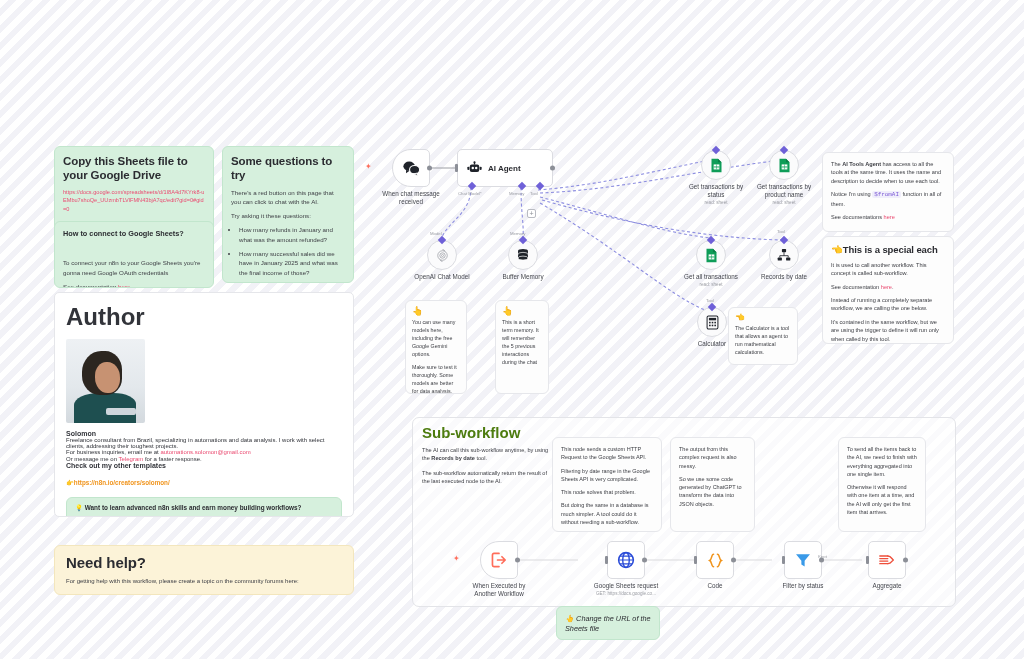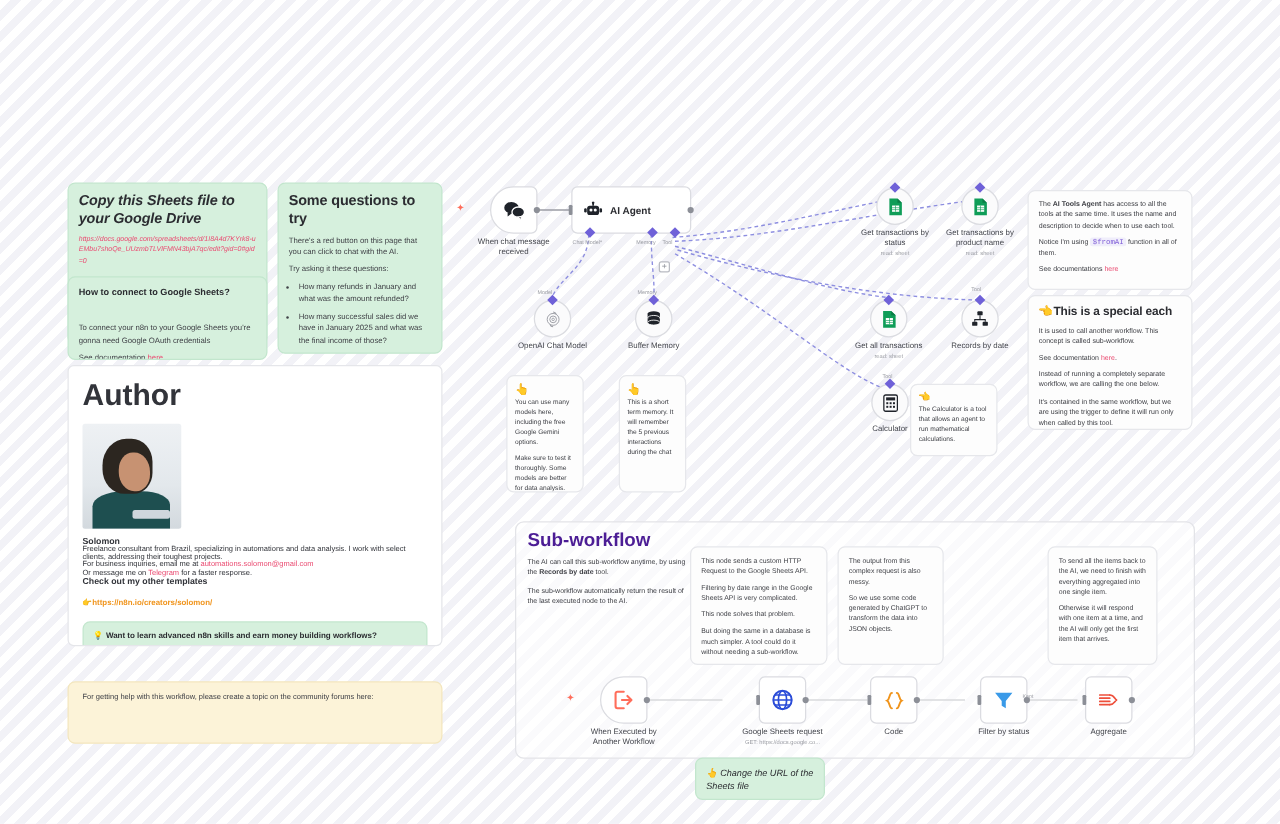--- a/index.html
+++ b/index.html
@@ -124,21 +124,21 @@
   .ph-body { position: absolute; width: 62px; height: 30px; background: #1e4f50;
     border-radius: 40% 36% 0 0; left: 8px; bottom: 0; }
   .ph-bar { position: absolute; width: 30px; height: 7px; background: #cfd6dc;
     left: 40px; bottom: 8px; border-radius: 2px; }
 </style>
 </head>
 <body>
 
 <div class="canvas">
 
-  <div class="sticky green abs" style="left:54px; top:146px; width:160px; height:130px;font-style:italic;">
+  <div class="sticky green abs" style="left:54px; top:146px; width:160px; height:130px;">
     <h2>Copy this Sheets file to your Google Drive</h2>
     <a class="lnk" style="font-size:5.6px; line-height:1.55; display:block;">https://docs.google.com/spreadsheets/d/1I8A4d7KYrk8-uEMbu7shoQe_UUzmbTLVlFMN43bjA7qc/edit?gid=0#gid=0</a>
   </div>
 
   <div class="sticky green abs" style="left:54px; top:221px; width:160px; height:67px;">
     <h3>How to connect to Google Sheets?</h3>
     <p>To connect your n8n to your Google Sheets you're gonna need Google OAuth credentials</p>
     <p><span>See documentation </span><a class="lnk">here</a></p>
   </div>
 
@@ -167,20 +167,21 @@
     <p style="font-size:6px;"><span>Or message me on </span><a class="lnk">Telegram</a><span> for a faster response.</span></p>
     <h3 style="font-size:7px; margin-bottom:2px;">Check out my other templates</h3>
     <a class="lnk orange b" style="font-size:6.3px;">👉https://n8n.io/creators/solomon/</a>
     <div class="sticky green" style="margin-top:8px; padding:6px 8px;">
       <div class="b" style="font-size:6.4px; color:#2b2c31;">💡 Want to learn advanced n8n skills and earn money building workflows?</div>
       <div style="font-size:6.1px; color:#3f4046; margin-top:4px; padding-left:14px;"><span>Check out </span><a class="lnk">Scrapes Academy</a></div>
     </div>
   </div>
 
   <div class="sticky yellow abs" style="left:54px; top:545px; width:300px; height:50px; padding:8px 11px;">
+    <h2 class="big" style="margin-bottom:4px;">Need help?</h2>
     <p style="font-size:6px; margin-bottom:1px;">For getting help with this workflow, please create a topic on the community forums here:</p>
 
   </div>
 
 
   <svg class="links">
 
     <line x1="412" y1="168" x2="457" y2="168" stroke="#9b9da4" stroke-width="1.1"></line>
 
     <path d="M471,187 C471,215 446,222 441,240" stroke="#8d8ee0" stroke-width="1.1" fill="none" stroke-dasharray="3,2.5"></path>
@@ -373,21 +374,21 @@
   <div class="sticky plain abs" style="left:822px; top:236px; width:132px; height:108px; padding:7px 8px;">
     <h2 style="font-size:9.5px; margin-bottom:5px;">👈This is a special each</h2>
     <p style="font-size:5.6px;">It is used to call another workflow. This concept is called sub-workflow.</p>
     <p style="font-size:5.6px;"><span>See documentation </span><a class="lnk">here</a><span>.</span></p>
     <p style="font-size:5.6px;">Instead of running a completely separate workflow, we are calling the one below.</p>
     <p style="font-size:5.6px;">It's contained in the same workflow, but we are using the trigger to define it will run only when called by this tool.</p>
   </div>
 
   <div class="section-frame" style="left:412px; top:417px; width:544px; height:190px;"></div>
 
-  <h2 class="abs" style="left:422px; top:424px; font-size:15px; font-weight:700; color:#4c1d95;">Sub-workflow</h2>
+  <h2 class="abs" style="left:422px; top:424px; font-size:15px; font-weight:700; color:#4d7c0f;">Sub-workflow</h2>
   <div class="abs" style="left:422px; top:446px; width:128px;">
     <p style="font-size:5.6px; line-height:1.5; color:#3f4046; margin-bottom:6px;"><span>The AI can call this sub-workflow anytime, by using the </span><span class="b">Records by date</span><span> tool.</span></p>
     <p style="font-size:5.6px; line-height:1.5; color:#3f4046;">The sub-workflow automatically return the result of the last executed node to the AI.</p>
   </div>
 
   <div class="sticky plain abs" style="left:552px; top:437px; width:110px; height:95px; padding:7px 8px;">
     <p style="font-size:5.5px;">This node sends a custom HTTP Request to the Google Sheets API.</p>
     <p style="font-size:5.5px;">Filtering by date range in the Google Sheets API is very complicated.</p>
     <p style="font-size:5.5px;">This node solves that problem.</p>
     <p style="font-size:5.5px;">But doing the same in a database is much simpler. A tool could do it without needing a sub-workflow.</p>

